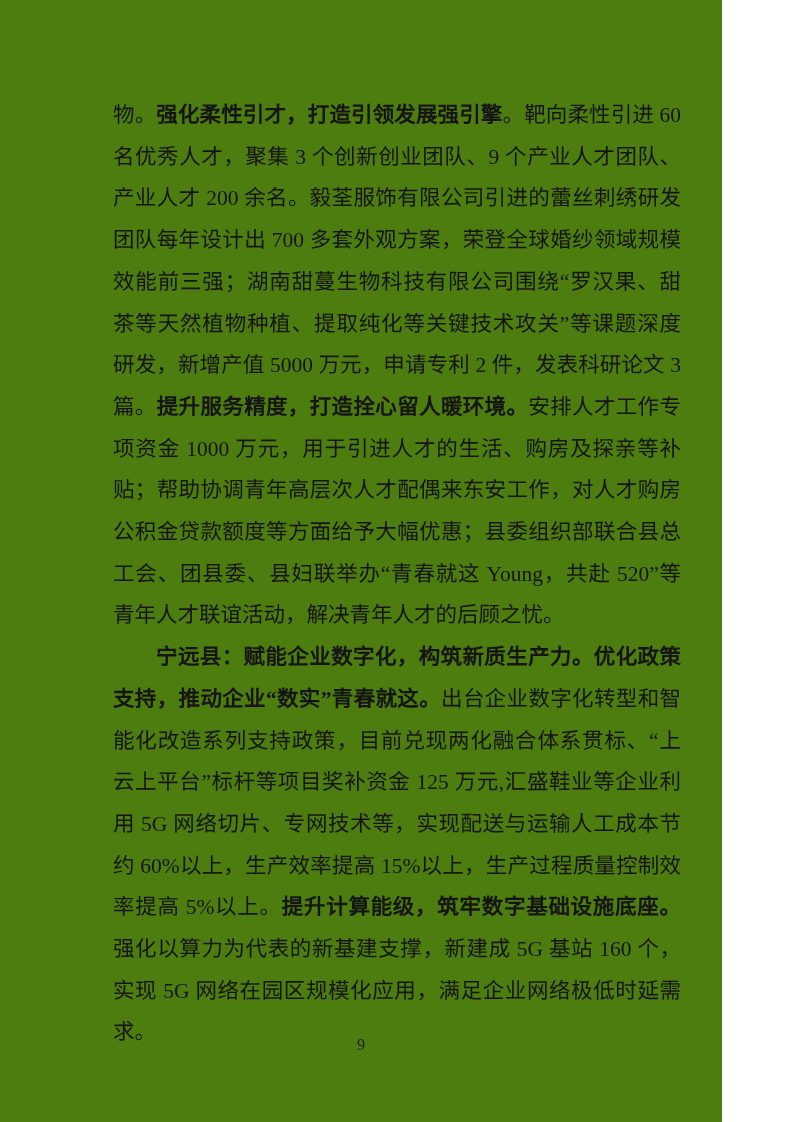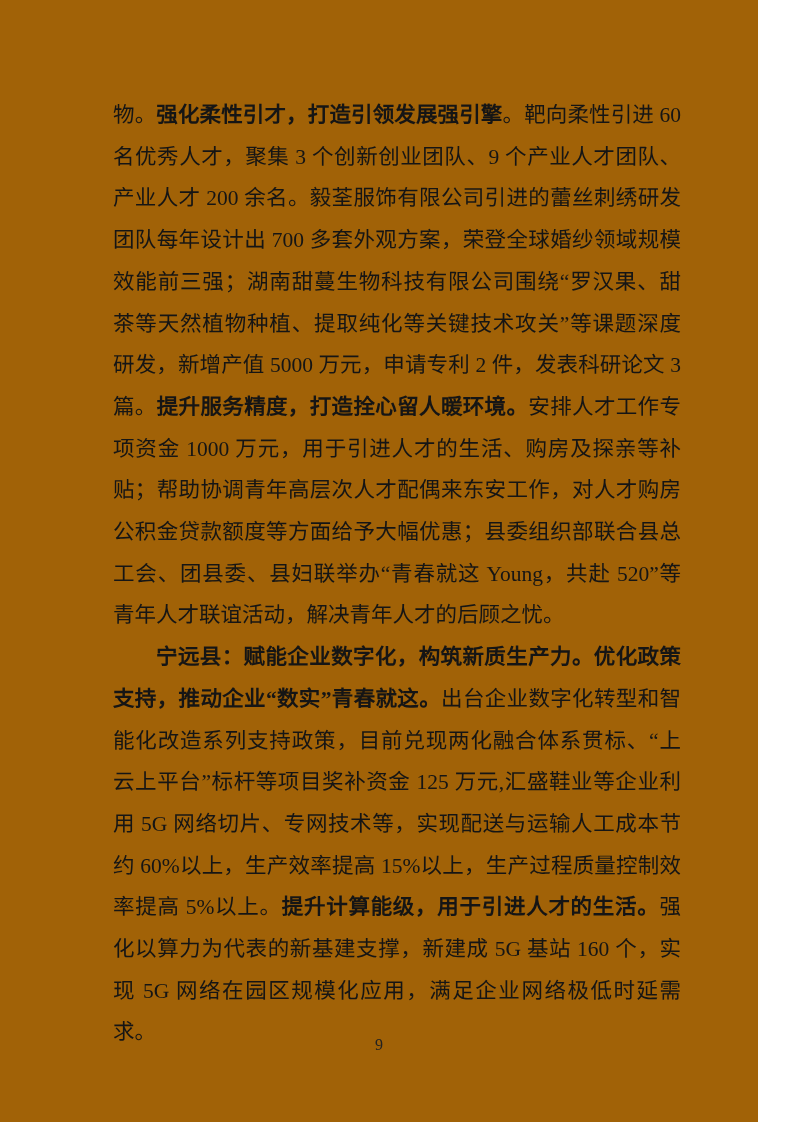--- a/index.html
+++ b/index.html
@@ -4,25 +4,24 @@
 <style>
   html, body {
     margin: 0;
     padding: 0;
     background: #ffffff;
   }
   .page {
     position: relative;
     width: 722px;
     height: 1122px;
-    background: #a16207;
+    background: #4d7c0f;
     overflow: hidden;
     font-family: "Liberation Serif", "DejaVu Serif", serif;
     color: #151515;
-    padding-left: 36px;
   }
   .doc-body {
     position: absolute;
     left: 113px;
     top: 95px;
     width: 568px;
     text-align: justify;
   }
   p.para {
     margin: 0;
@@ -49,18 +48,18 @@
     color: #222222;
     font-family: "Liberation Serif", "DejaVu Serif", serif;
   }
 </style>
 </head>
 <body>
 
 <div class="page">
   <main class="doc-body">
       <p class="para"><span>物。</span><span class="run-bold">强化柔性引才，打造引领发展强引擎</span><span>。靶向柔性引进 60 名优秀人才，聚集 3 个创新创业团队、9 个产业人才团队、产业人才 200 余名。毅荃服饰有限公司引进的蕾丝刺绣研发团队每年设计出 700 多套外观方案，荣登全球婚纱领域规模效能前三强；湖南甜蔓生物科技有限公司围绕“罗汉果、甜茶等天然植物种植、提取纯化等关键技术攻关”等课题深度研发，新增产值 5000 万元，申请专利 2 件，发表科研论文 3 篇。</span><span class="run-bold">提升服务精度，打造拴心留人暖环境。</span><span>安排人才工作专项资金 1000 万元，用于引进人才的生活、购房及探亲等补贴；帮助协调青年高层次人才配偶来东安工作，对人才购房公积金贷款额度等方面给予大幅优惠；县委组织部联合县总工会、团县委、县妇联举办“青春就这 Young，共赴 520”等青年人才联谊活动，解决青年人才的后顾之忧。</span></p>
-      <p class="para indent"><span class="run-bold">宁远县：赋能企业数字化，构筑新质生产力。优化政策支持，推动企业“数实”青春就这。</span><span>出台企业数字化转型和智能化改造系列支持政策，目前兑现两化融合体系贯标、“上云上平台”标杆等项目奖补资金 125 万元,汇盛鞋业等企业利用 5G 网络切片、专网技术等，实现配送与运输人工成本节约 60%以上，生产效率提高 15%以上，生产过程质量控制效率提高 5%以上。</span><span class="run-bold">提升计算能级，用于引进人才的生活。</span><span>强化以算力为代表的新基建支撑，新建成 5G 基站 160 个，实现 5G 网络在园区规模化应用，满足企业网络极低时延需求。</span></p>
+      <p class="para indent"><span class="run-bold">宁远县：赋能企业数字化，构筑新质生产力。优化政策支持，推动企业“数实”青春就这。</span><span>出台企业数字化转型和智能化改造系列支持政策，目前兑现两化融合体系贯标、“上云上平台”标杆等项目奖补资金 125 万元,汇盛鞋业等企业利用 5G 网络切片、专网技术等，实现配送与运输人工成本节约 60%以上，生产效率提高 15%以上，生产过程质量控制效率提高 5%以上。</span><span class="run-bold">提升计算能级，筑牢数字基础设施底座。</span><span>强化以算力为代表的新基建支撑，新建成 5G 基站 160 个，实现 5G 网络在园区规模化应用，满足企业网络极低时延需求。</span></p>
     </main>
   <footer class="page-footer">
     <span class="page-number">9</span>
   </footer>
 </div>
 
 </body></html>

